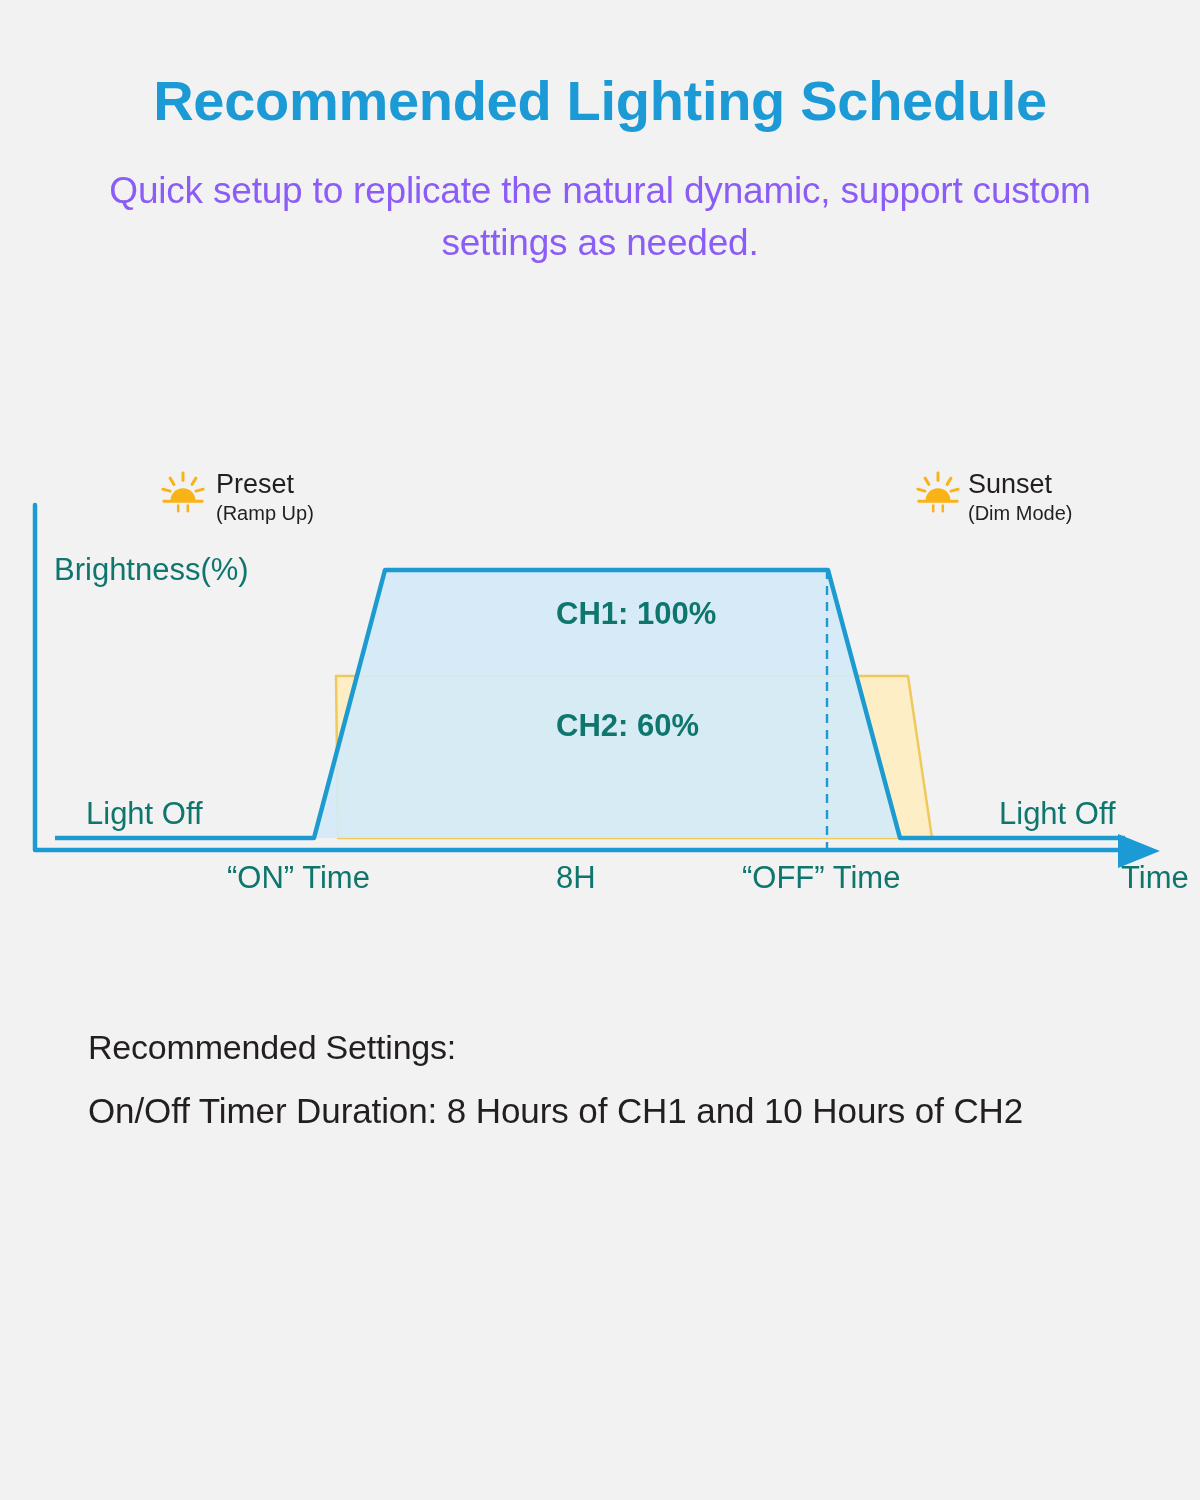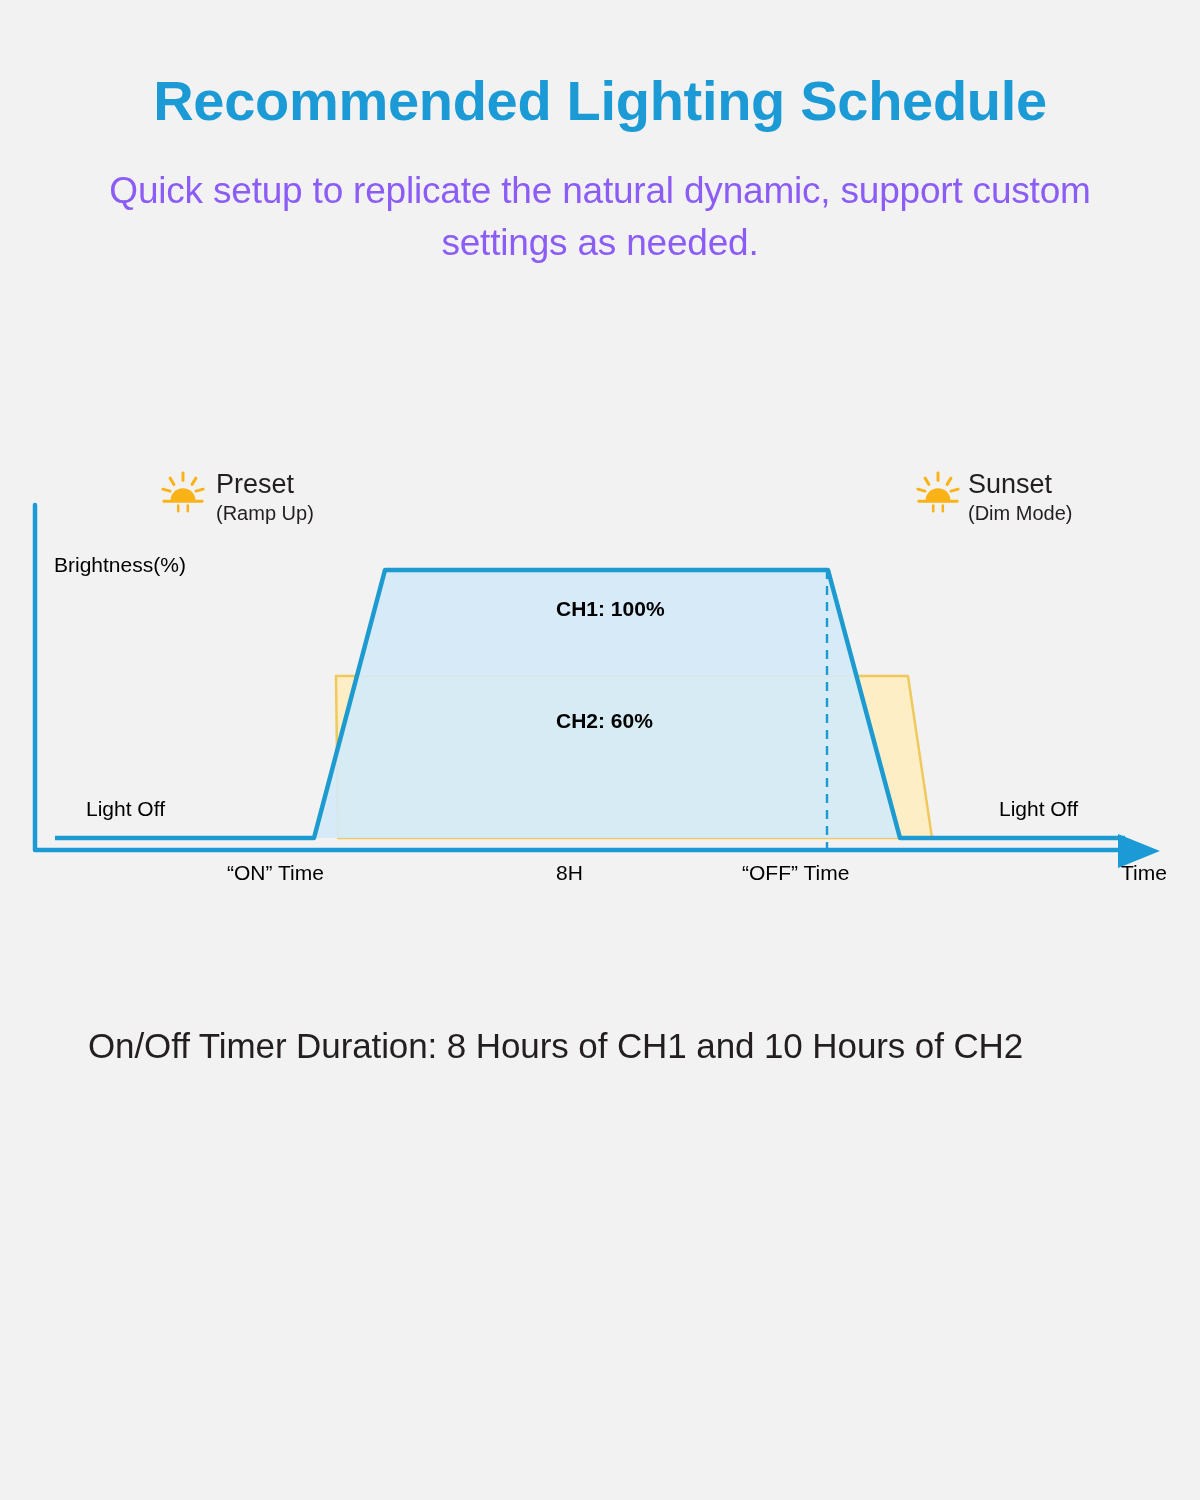--- a/index.html
+++ b/index.html
@@ -62,22 +62,22 @@
     left: 0;
     width: 1200px;
     height: 440px;
   }
   .chart-svg {
     display: block;
   }
 
   .chart-label {
     position: absolute;
-    font-size: 21px;
-    color: #000000;
+    font-size: 31px;
+    color: #0f766e;
     white-space: nowrap;
     line-height: 1;
   }
   .chart-label.bold {
     font-weight: bold;
   }
   .sun-label {
     position: absolute;
     white-space: nowrap;
     line-height: 1;
@@ -210,16 +210,17 @@
     <span class="chart-label" style="left:227px; top:392px;">“ON” Time</span>
 
     <span class="chart-label" style="left:556px; top:392px;">8H</span>
 
     <span class="chart-label" style="left:742px; top:392px;">“OFF” Time</span>
 
     <span class="chart-label" style="left:1121px; top:392px;text-align:right;">Time</span>
   </div>
 
   <div class="settings">
+    <h2 class="settings-heading">Recommended Settings:</h2>
     <p class="settings-line">On/Off Timer Duration: 8 Hours of CH1 and 10 Hours of CH2</p>
   </div>
 
 </div>
 
 </body></html>

